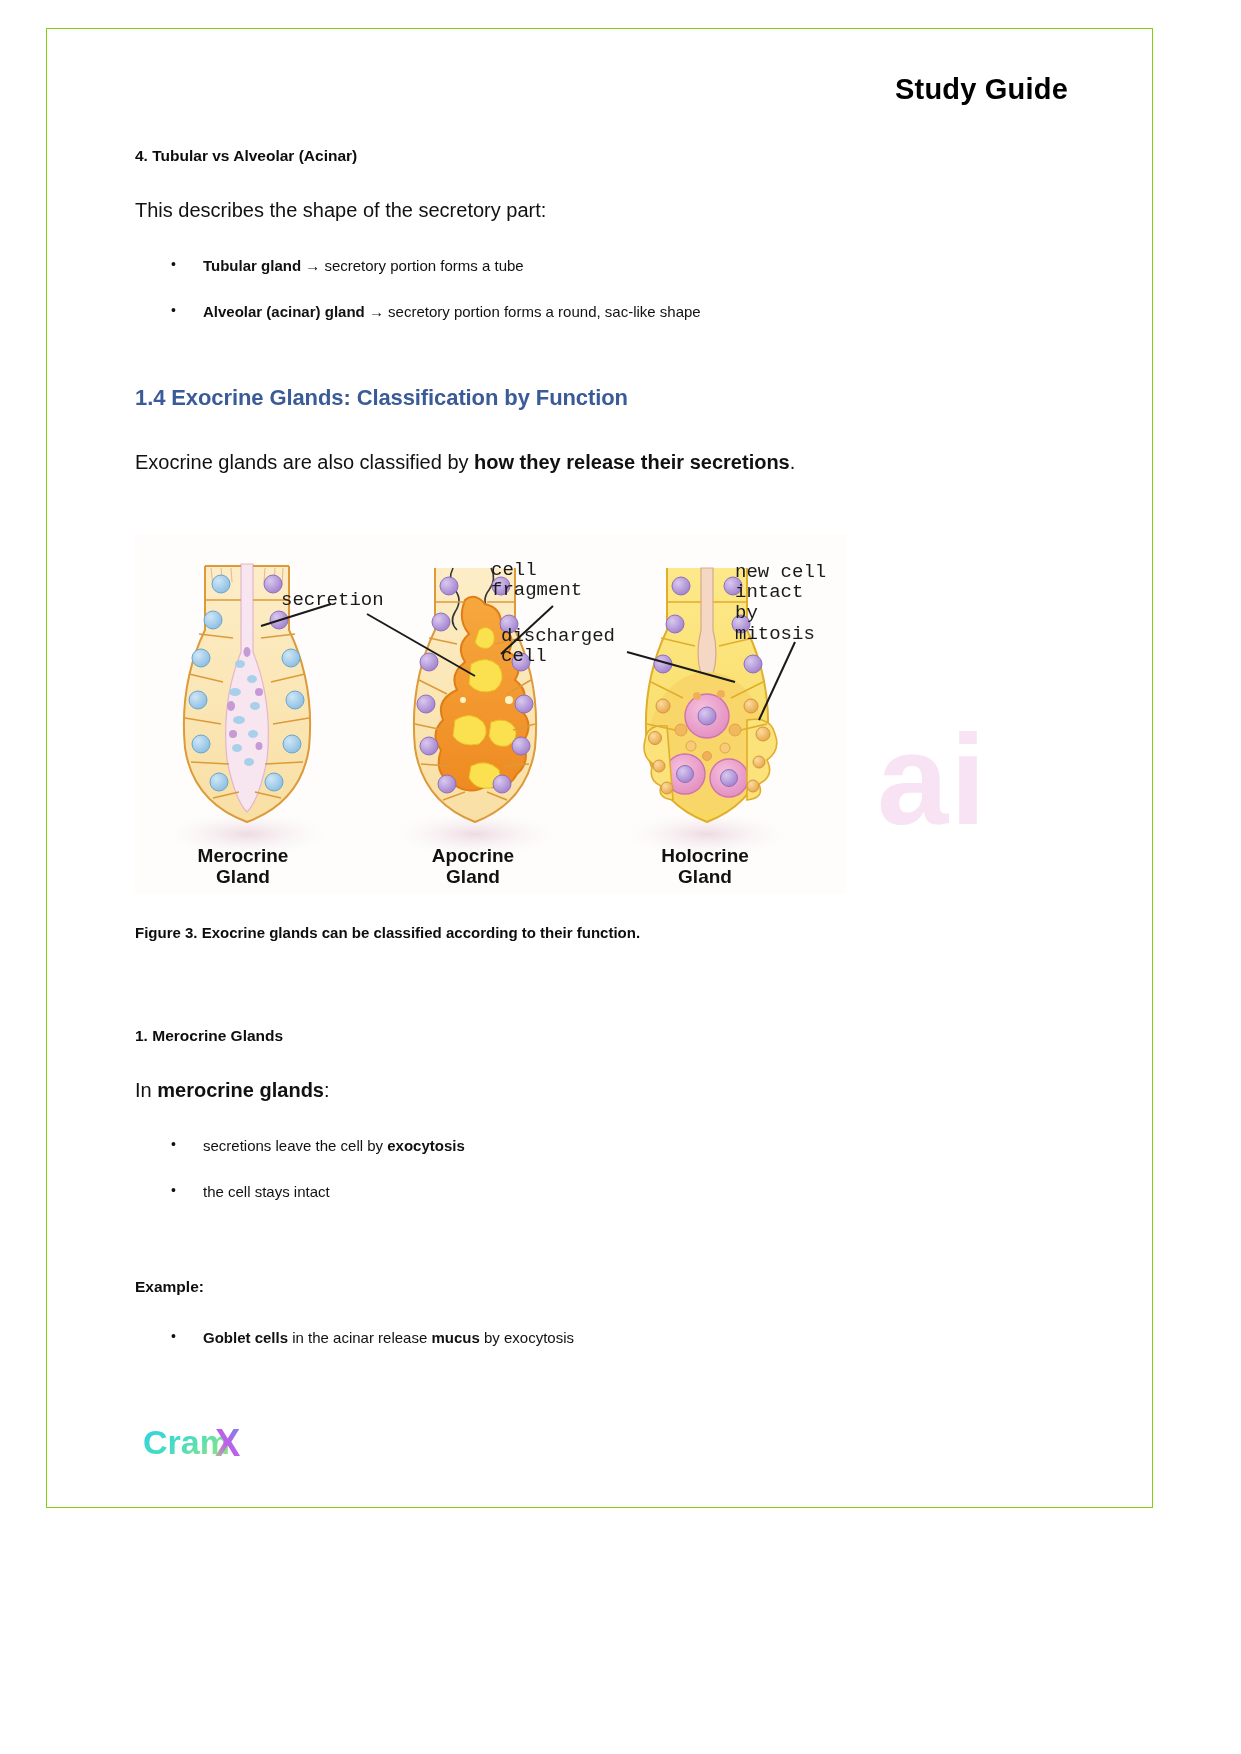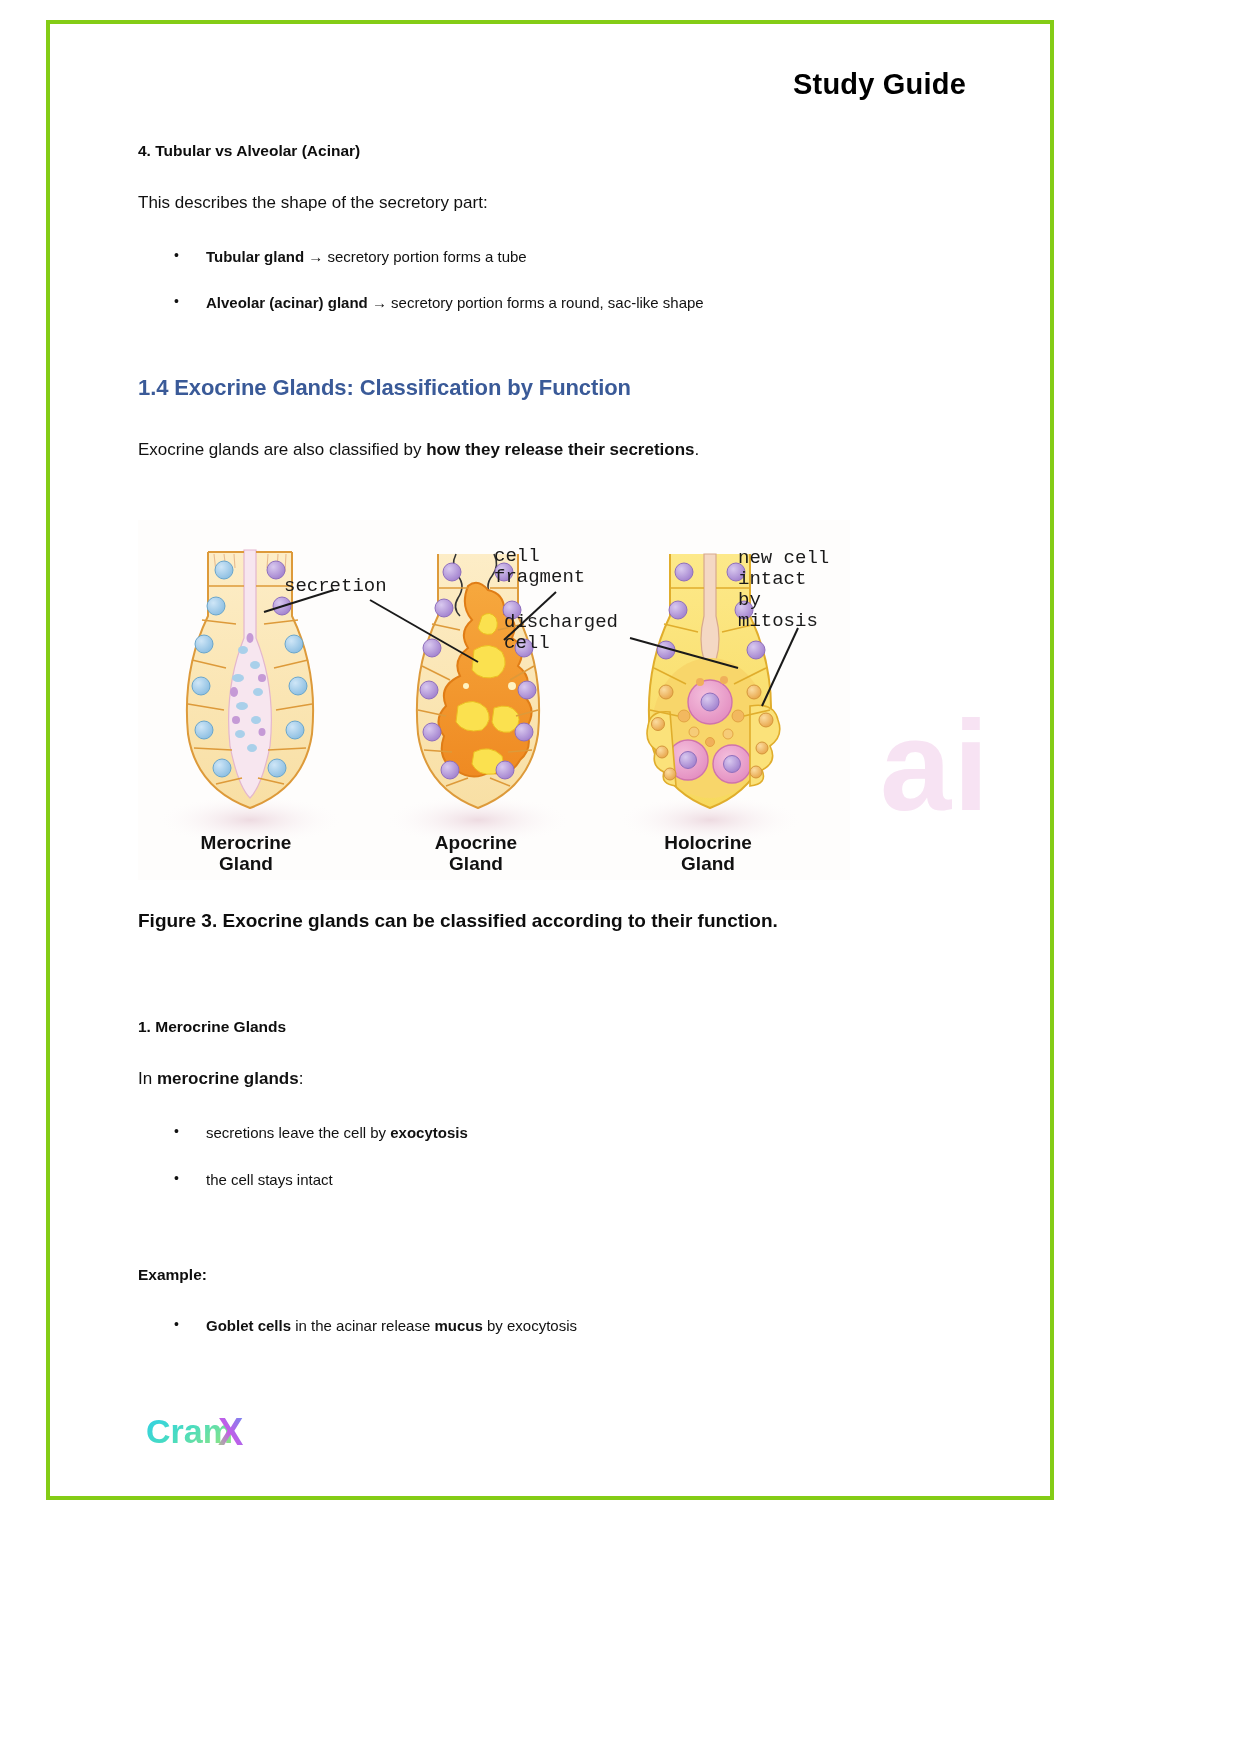--- a/index.html
+++ b/index.html
@@ -11,24 +11,24 @@
     font-family: "Liberation Sans", sans-serif;
     width: 1241px;
     height: 1754px;
     position: relative;
     overflow: hidden;
   }
 
   .page {
     position: absolute;
     left: 46px;
-    top: 20px;
-    width: 1008px;
+    top: 28px;
+    width: 1107px;
     height: 1480px;
-    border: 4px solid #84cc16;
+    border: 1px solid #84cc16;
     background: #fff;
     box-sizing: border-box;
   }
 
   .page-inner {
     position: relative;
     width: 100%;
     height: 100%;
     box-sizing: border-box;
   }
@@ -53,21 +53,21 @@
   }
 
   .h-sub {
     font-size: 15.5px;
     font-weight: bold;
     color: #0d0d0d;
     margin: 0 0 32px 0;
   }
 
   p.para {
-    font-size: 17px;
+    font-size: 20px;
     color: #111;
     margin: 0 0 32px 0;
     line-height: 1.35;
   }
 
   ul.bullets {
     list-style: none;
     margin: 12px 0 28px 0;
     padding: 0;
   }
@@ -107,21 +107,21 @@
   }
   .figure-box {
     position: relative;
     width: 712px;
     height: 360px;
     background: #fefdfc;
     overflow: hidden;
   }
   .fig-caption {
     margin-top: 30px;
-    font-size: 19px;
+    font-size: 15px;
     font-weight: bold;
     color: #0d0d0d;
   }
 
   
   .watermark {
     position: absolute;
     left: 742px;
     top: 182px;
     font-size: 128px;

